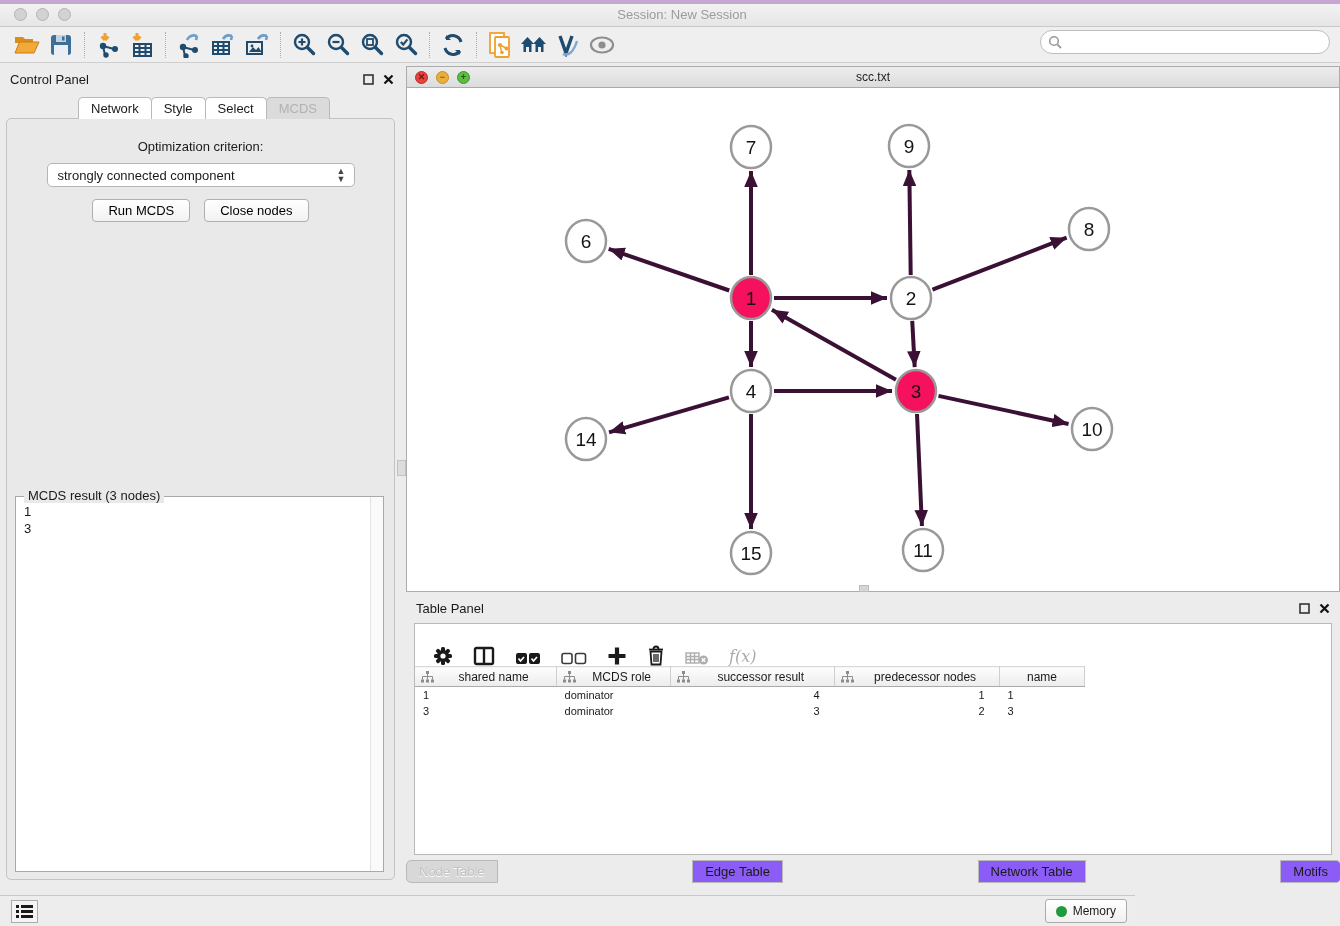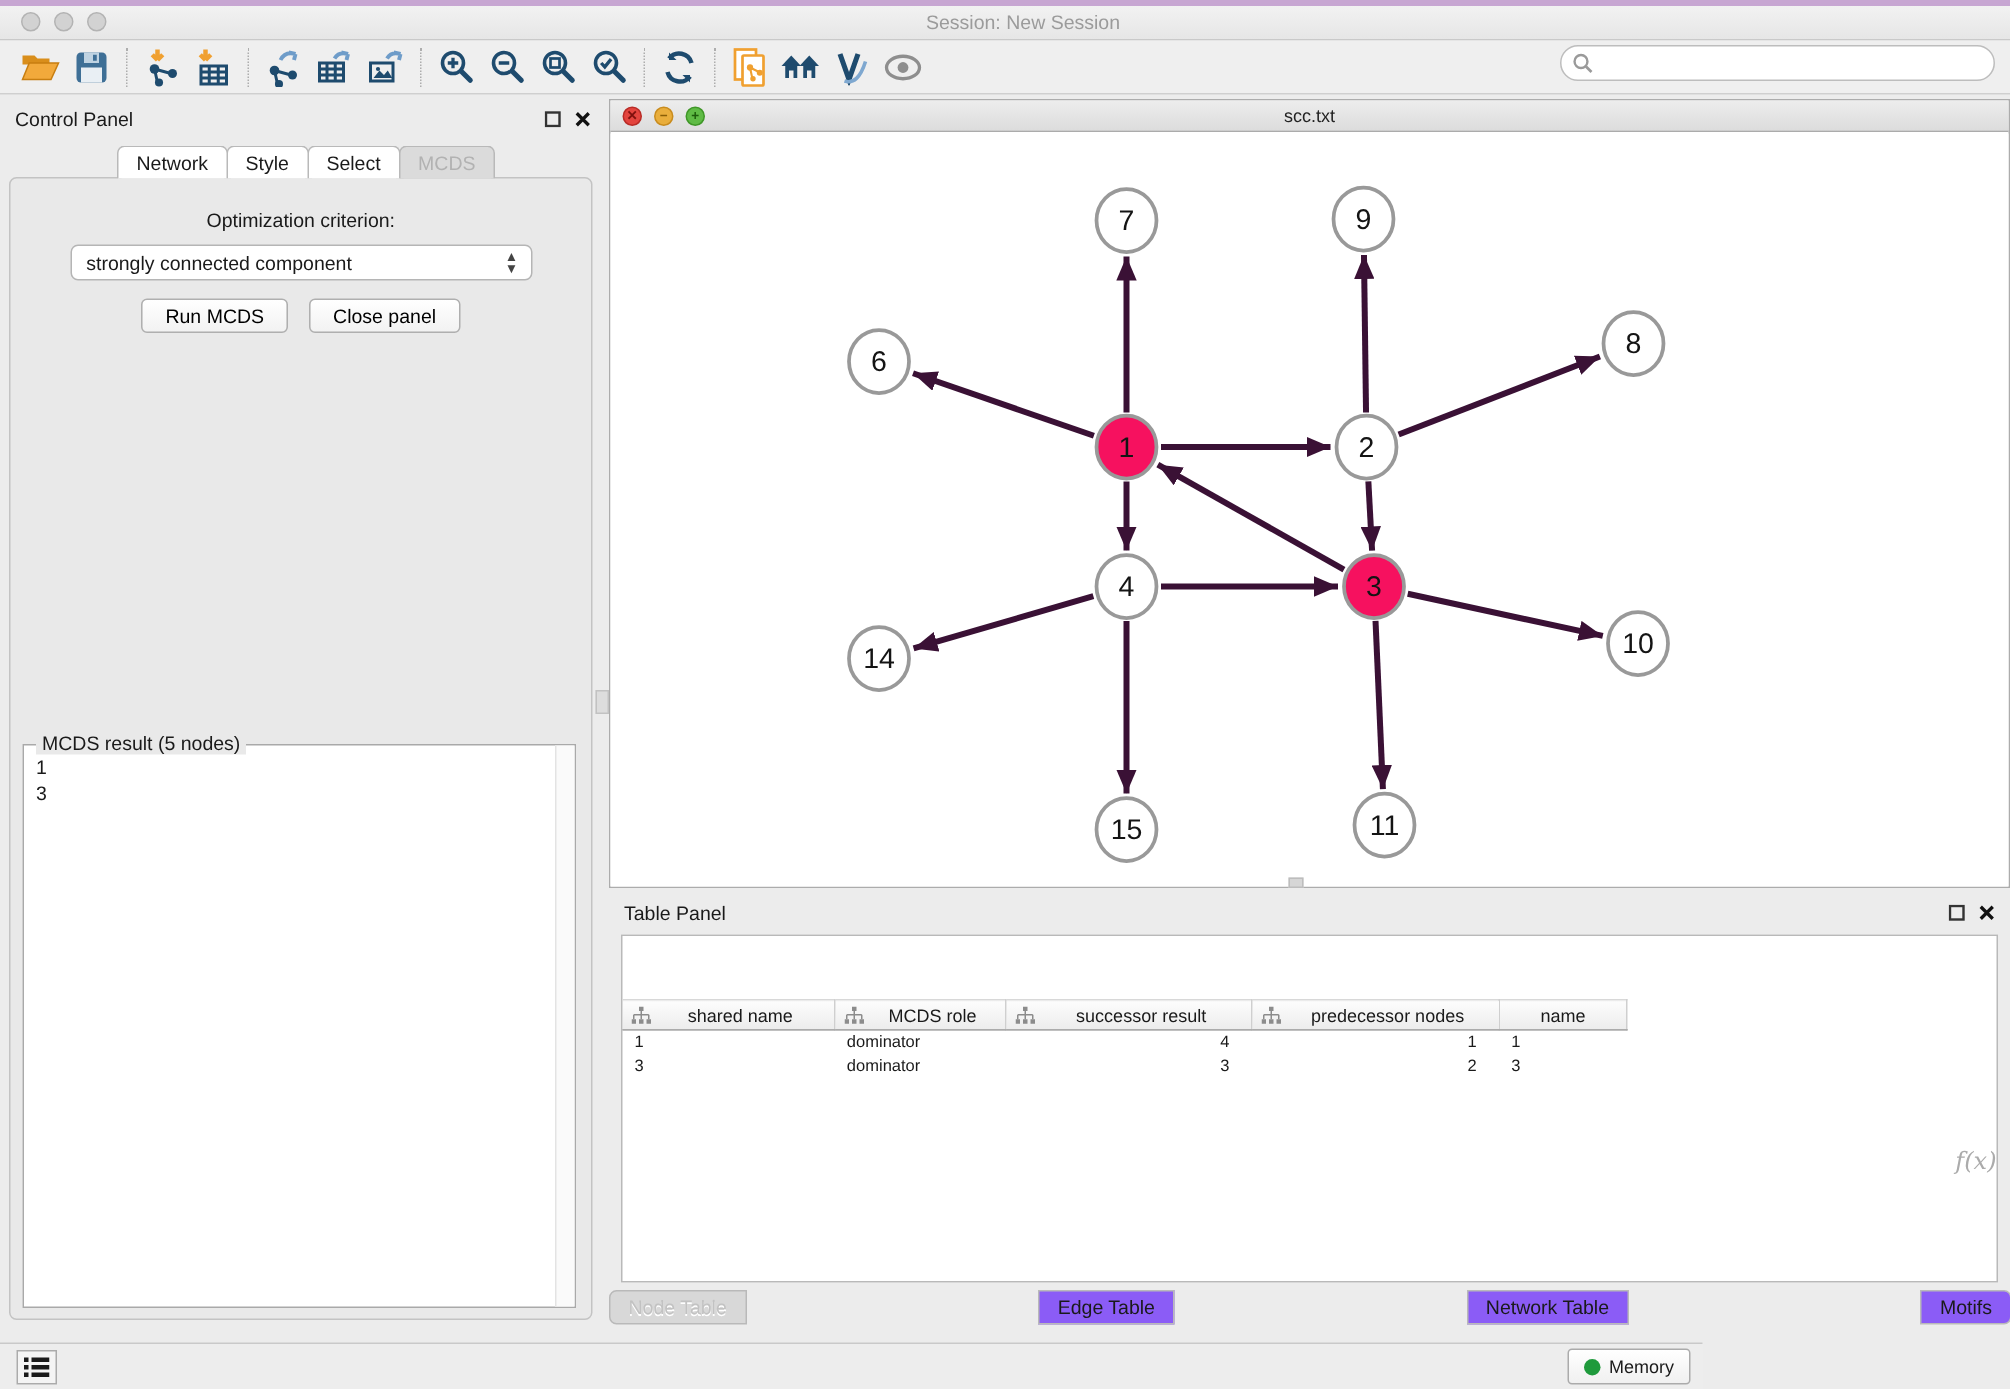--- a/index.html
+++ b/index.html
@@ -64,21 +64,21 @@
   .tlight.red { background:#E3443E; border:1px solid #B92B26; color:#7E100D; }
   .tlight.yellow { background:#E9AE3C; border:1px solid #C98C1E; color:#8A5E07; }
   .tlight.green { background:#5FBB45; border:1px solid #3F9727; color:#1D5c0c; }
   .graph-area { position:absolute; left:0; top:22px; right:0; bottom:0; background:#fff; }
   .h-grip { position:absolute; left:452px; bottom:-1px; width:10px; height:7px; background:#D6D6D6; border:1px solid #BDBDBD; }
   .v-grip { position:absolute; left:397px; top:460px; width:9px; height:16px; background:#DDDDDD; border:1px solid #C2C2C2; }
 
   
   .table-panel { position:absolute; left:406px; top:595px; width:934px; height:293px; }
   .tp-content { position:absolute; left:8px; right:8px; top:28px; height:232px; background:#fff; border:1px solid #B9B9B9; }
-  .tp-toolbar { height:42px; display:flex; align-items:flex-end; gap:20px; padding-left:18px;flex-direction:column; }
+  .tp-toolbar { height:42px; display:flex; align-items:flex-end; gap:20px; padding-left:18px; }
   .tp-table { width:670px; border-collapse:collapse; font-size:11px; table-layout:fixed; }
   .tp-table th { height:20px; background:linear-gradient(#FDFDFD,#ECECEC); border-right:1px solid #CFCFCF;
                  border-top:1px solid #D8D8D8; border-bottom:1px solid #ABABAB; font-weight:normal; font-size:12px;
                  text-align:center; position:relative; padding:0 4px 0 20px; white-space:nowrap; }
   .tp-table th .tree-ic { position:absolute; left:6px; top:4px; }
   .tp-table th.no-icon { padding-left:4px; }
   .tp-table td { height:16px; padding:0 8px; white-space:nowrap; }
   .td-right { text-align:right; padding-right:15px !important; }
   .tp-tabs { position:absolute; left:0; right:0; bottom:5px; display:flex; justify-content:space-between; }
   .tp-tab { height:23px; padding:0 12px; display:flex; align-items:center; background:#8b5cf6;
@@ -277,24 +277,24 @@
     <div class="opt-label">Optimization criterion:</div>
     <div class="dropdown">
       <span>strongly connected component</span>
       <span class="arrows">
           <span>▲</span>
           <span>▼</span>
         </span>
     </div>
     <div class="btn-row">
       <button class="mac-btn">Run MCDS</button>
-      <button class="mac-btn">Close panel</button>
+      <button class="mac-btn">Close nodes</button>
     </div>
     <div class="result-box">
-      <span class="result-legend">MCDS result (5 nodes)</span>
+      <span class="result-legend">MCDS result (3 nodes)</span>
       <div class="result-content">
         <div>1</div>
         <div>3</div>
       </div>
       <div class="result-scrollbar"></div>
     </div>
   </div>
 </div>
 
 <div class="v-grip"></div>

